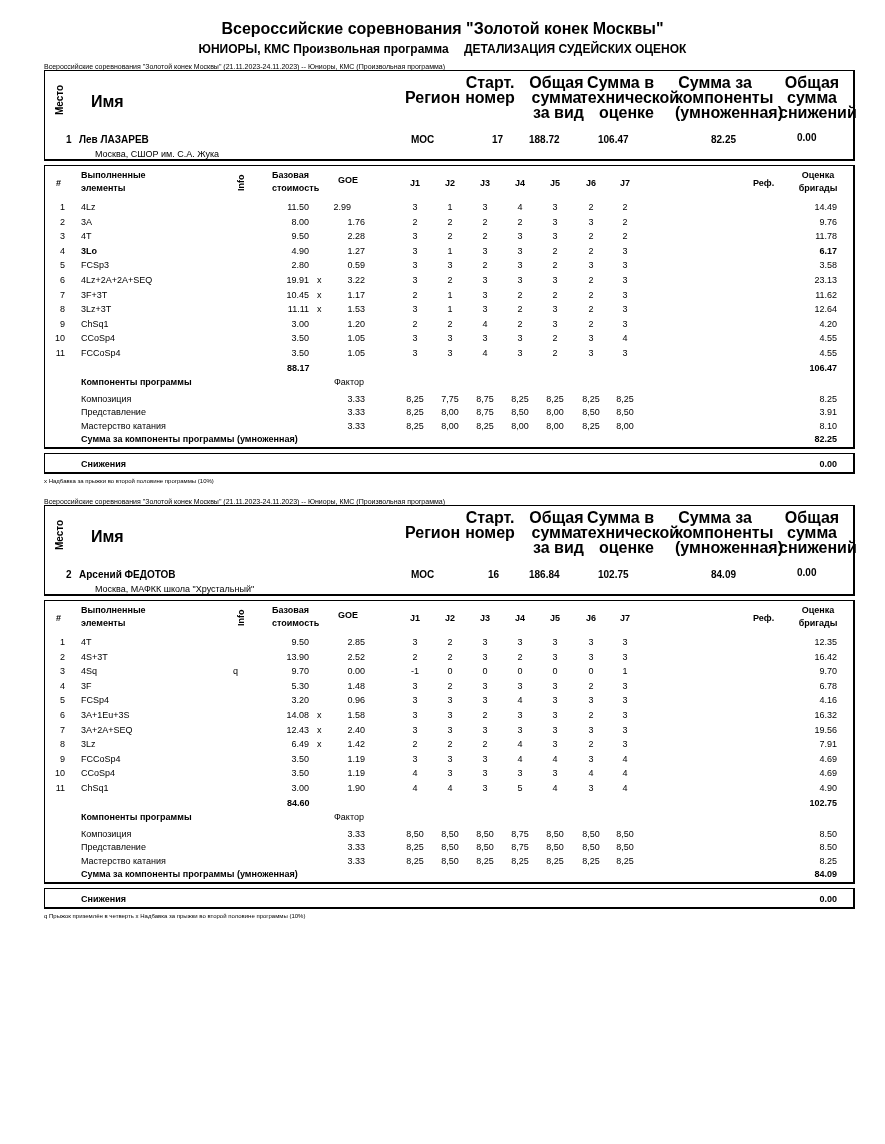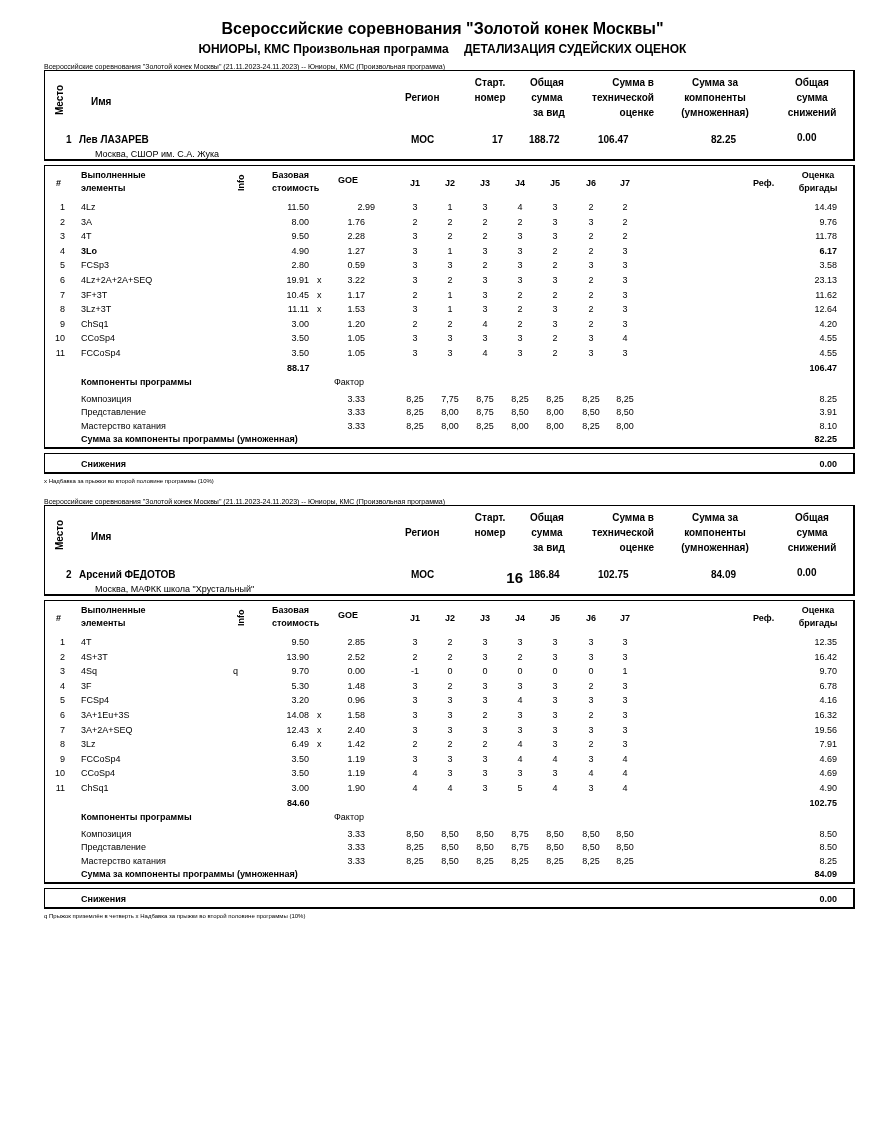--- a/index.html
+++ b/index.html
@@ -5,21 +5,21 @@
   * { box-sizing: border-box; margin: 0; padding: 0; }
   html, body { width: 885px; height: 1144px; background: #fff; }
   body { font-family: "Liberation Sans", sans-serif; color: #000; position: relative; font-size: 9px; }
   .abs { position: absolute; white-space: nowrap; }
   .title { position: absolute; left: 0; width: 885px; top: 20px; text-align: center; font-size: 16px; font-weight: bold; }
   .subtitle { position: absolute; left: 0; width: 885px; top: 42px; text-align: center; font-size: 12px; font-weight: bold; }
   .subtitle span { margin: 0 6px; }
   .block { position: absolute; left: 44px; width: 811px; }
   .eventline { position: absolute; left: 0; top: 0; font-size: 7px; line-height: 8px; }
   .box { position: absolute; left: 0; width: 811px; border: 1.5px solid #000; border-right-width: 2px; border-bottom-width: 2px; }
-  .hdr { font-weight: bold; font-size: 10px; line-height: 15px; }
+  .hdr { font-weight: bold; font-size: 16px; line-height: 15px; }
   .bold { font-weight: bold; }
   .vtext { position: absolute; transform: rotate(-90deg); transform-origin: left top; font-weight: bold; font-size: 10px; }
   .vsmall { position: absolute; transform: rotate(-90deg); transform-origin: left top; font-weight: bold; font-size: 9px; }
   .r { text-align: right; }
   .c { text-align: center; }
   .cell { position: absolute; font-size: 9px; white-space: nowrap; }
   .foot { position: absolute; left: 0; font-size: 6px; }
 </style>
 </head>
 <body>
@@ -100,21 +100,21 @@
         <div>Оценка</div>
           <div>бригады</div>
       </div>
 
       <div class="rows">
           <div class="cell r" style="left: 4px; width: 16px; top: 36px;">1</div>
           <div class="cell " style="left: 36px; top: 36px;">4Lz</div>
           <div class="cell " style="left: 188px; top: 36px;"></div>
           <div class="cell r" style="left: 228px; width: 36px; top: 36px;">11.50</div>
           <div class="cell " style="left: 272px; top: 36px;"></div>
-          <div class="cell r" style="left: 300px; width: 30px; top: 36px;">2.99</div>
+          <div class="cell r" style="left: 276px; width: 30px; top: 36px;">2.99</div>
           <div class="cell c" style="left: 358px; width: 24px; top: 36px;">3</div>
           <div class="cell c" style="left: 393px; width: 24px; top: 36px;">1</div>
           <div class="cell c" style="left: 428px; width: 24px; top: 36px;">3</div>
           <div class="cell c" style="left: 463px; width: 24px; top: 36px;">4</div>
           <div class="cell c" style="left: 498px; width: 24px; top: 36px;">3</div>
           <div class="cell c" style="left: 534px; width: 24px; top: 36px;">2</div>
           <div class="cell c" style="left: 568px; width: 24px; top: 36px;">2</div>
           <div class="cell r" style="left: 740px; width: 52px; top: 36px;">14.49</div>
           <div class="cell r" style="left: 4px; width: 16px; top: 50.6px;">2</div>
           <div class="cell " style="left: 36px; top: 50.6px;">3A</div>
@@ -336,21 +336,21 @@
       <div class="abs hdr c" style="left:734px;width:66px;top:4px;">
         <div>Общая</div>
           <div>сумма</div>
           <div>снижений</div>
       </div>
 
       <div class="abs bold" style="left:21px;top:63px;font-size:10px;">2</div>
       <div class="abs bold" style="left:34px;top:63px;font-size:10px;">Арсений ФЕДОТОВ</div>
       <div class="abs" style="left:50px;top:78px;font-size:9px;">Москва, МАФКК школа "Хрустальный"</div>
       <div class="abs bold" style="left:366px;top:63px;font-size:10px;">MOC</div>
-      <div class="abs bold r" style="left:440px;width:38px;top:63px;font-size:15px;">16</div>
+      <div class="abs bold r" style="left:416px;width:38px;top:63px;font-size:10px;">16</div>
       <div class="abs bold" style="left:484px;top:63px;font-size:10px;">186.84</div>
       <div class="abs bold" style="left:553px;top:63px;font-size:10px;">102.75</div>
       <div class="abs bold" style="left:666px;top:63px;font-size:10px;">84.09</div>
       <div class="abs bold" style="left:752px;top:61px;font-size:10px;">0.00</div>
     </div>
 
     <div class="box" style="top: 102px; height: 284.1px;">
       <div class="abs bold" style="left:11px;top:12px;">#</div>
       <div class="abs bold" style="left:36px;top:3px;line-height:13px;">
         <div>Выполненные</div>

